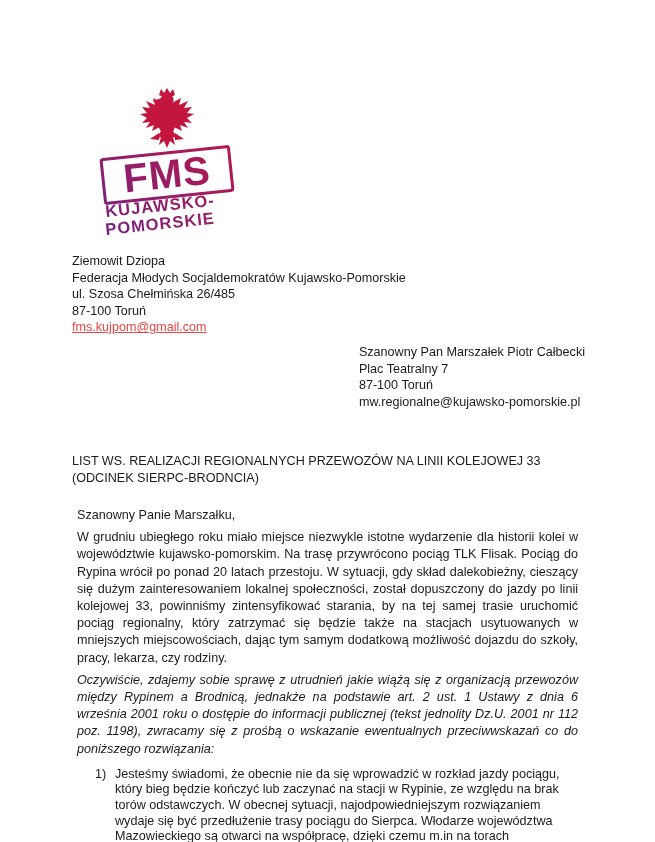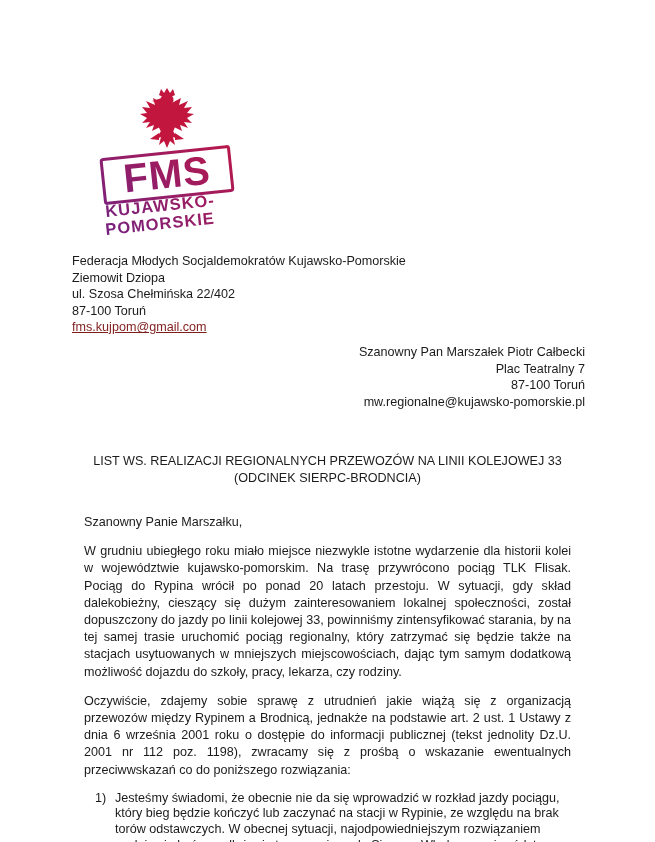--- a/index.html
+++ b/index.html
@@ -3,33 +3,33 @@
 <meta charset="utf-8">
 <style>
   html,body { margin:0; padding:0; background:#ffffff; }
   .page {
     position:relative; width:655px; height:842px; background:#ffffff;
     font-family:"Liberation Sans", sans-serif; color:#1b1b1b; overflow:hidden;
   }
   .logo { position:absolute; left:92px; top:82px; }
   .addr { font-size:12.6px; line-height:16.6px; }
   .sender { position:absolute; left:72px; top:253px; }
-  .sender a { color:#7f1d1d; text-decoration:underline;text-align:right; }
-  .recipient { position:absolute; right:70px; top:344px; text-align:right; }
+  .sender a { color:#ef4444; text-decoration:underline;text-align:right; }
+  .recipient { position:absolute; right:70px; top:344px; text-align:left; }
   .subject {
     position:absolute; left:72px; top:453px; width:511px;
-    text-align:center; font-size:12.6px; line-height:17.2px;
+    text-align:left; font-size:12.6px; line-height:17.2px;
   }
   .letter-body {
     position:absolute; left:72px; top:502px; width:511px;
     font-size:12.6px; line-height:17.2px;
   }
-  .letter-body p { margin:12px; }
+  .letter-body p { margin:5px; }
   .justify { text-align:justify; }
-  .spaced { margin-top:14px; }
+  .spaced { margin-top:14px;font-style:italic; }
   .list { margin-top:9px; }
   .list-item { display:flex; line-height:15.6px; }
   .list-item .num { flex:none; margin-left:23px; width:20px; }
   .list-item .li-text { flex:none; width:468px; }
 </style>
 </head>
 <body>
 
 <div class="page">
 
@@ -58,23 +58,23 @@
       <text x="75" y="106" text-anchor="middle" font-family="'Liberation Sans',sans-serif" font-size="40" font-weight="bold" letter-spacing="1" fill="url(#lg)">FMS</text>
     </g>
 
     <g fill="url(#lg)" font-family="'Liberation Sans',sans-serif" font-size="16.5" font-weight="bold" letter-spacing="1">
       <text x="14" y="135" transform="rotate(-6 14 135)">KUJAWSKO-</text>
       <text x="14" y="153" transform="rotate(-6 14 153)">POMORSKIE</text>
     </g>
   </svg>
 
   <div class="addr sender">
+    <div>Ziemowit Dziopa</div>
     <div>Federacja Młodych Socjaldemokratów Kujawsko-Pomorskie</div>
-    <div>Ziemowit Dziopa</div>
-    <div>ul. Szosa Chełmińska 22/402</div>
+    <div>ul. Szosa Chełmińska 26/485</div>
     <div>87-100 Toruń</div>
     <div><a href="#">fms.kujpom@gmail.com</a></div>
   </div>
 
   <div class="addr recipient">
     <div>Szanowny Pan Marszałek Piotr Całbecki</div>
     <div>Plac Teatralny 7</div>
     <div>87-100 Toruń</div>
     <div>mw.regionalne@kujawsko-pomorskie.pl</div>
   </div>

